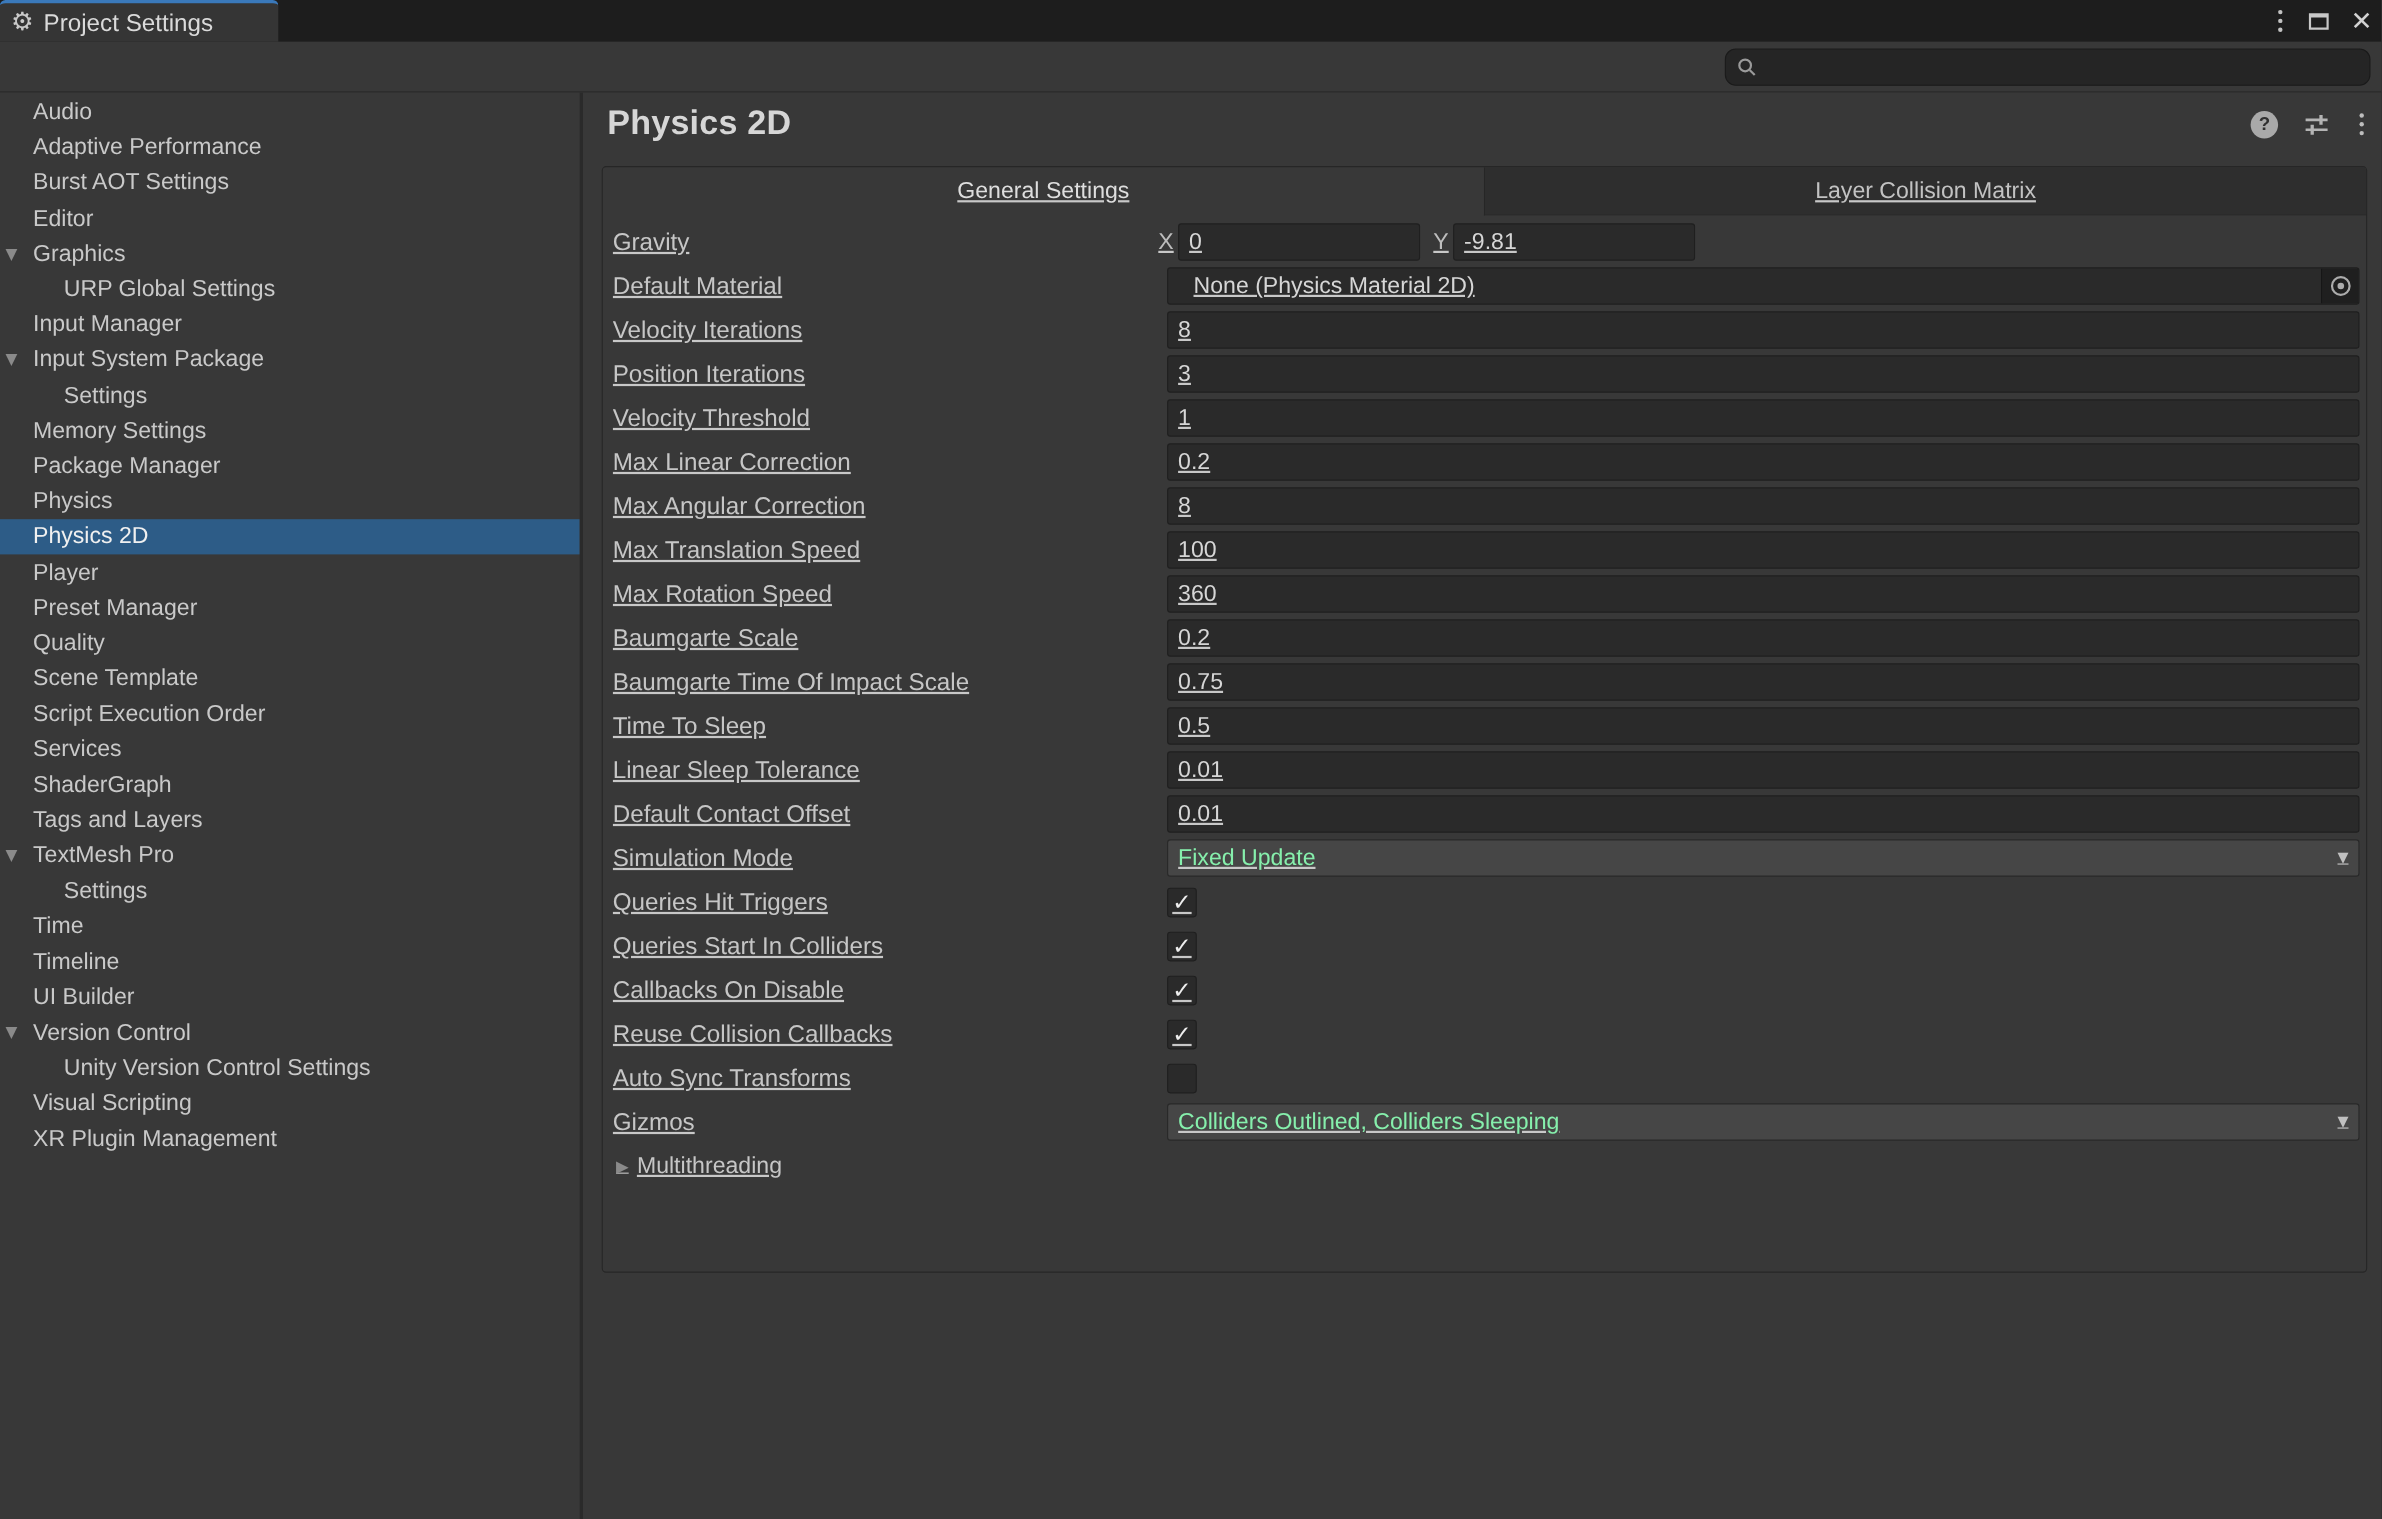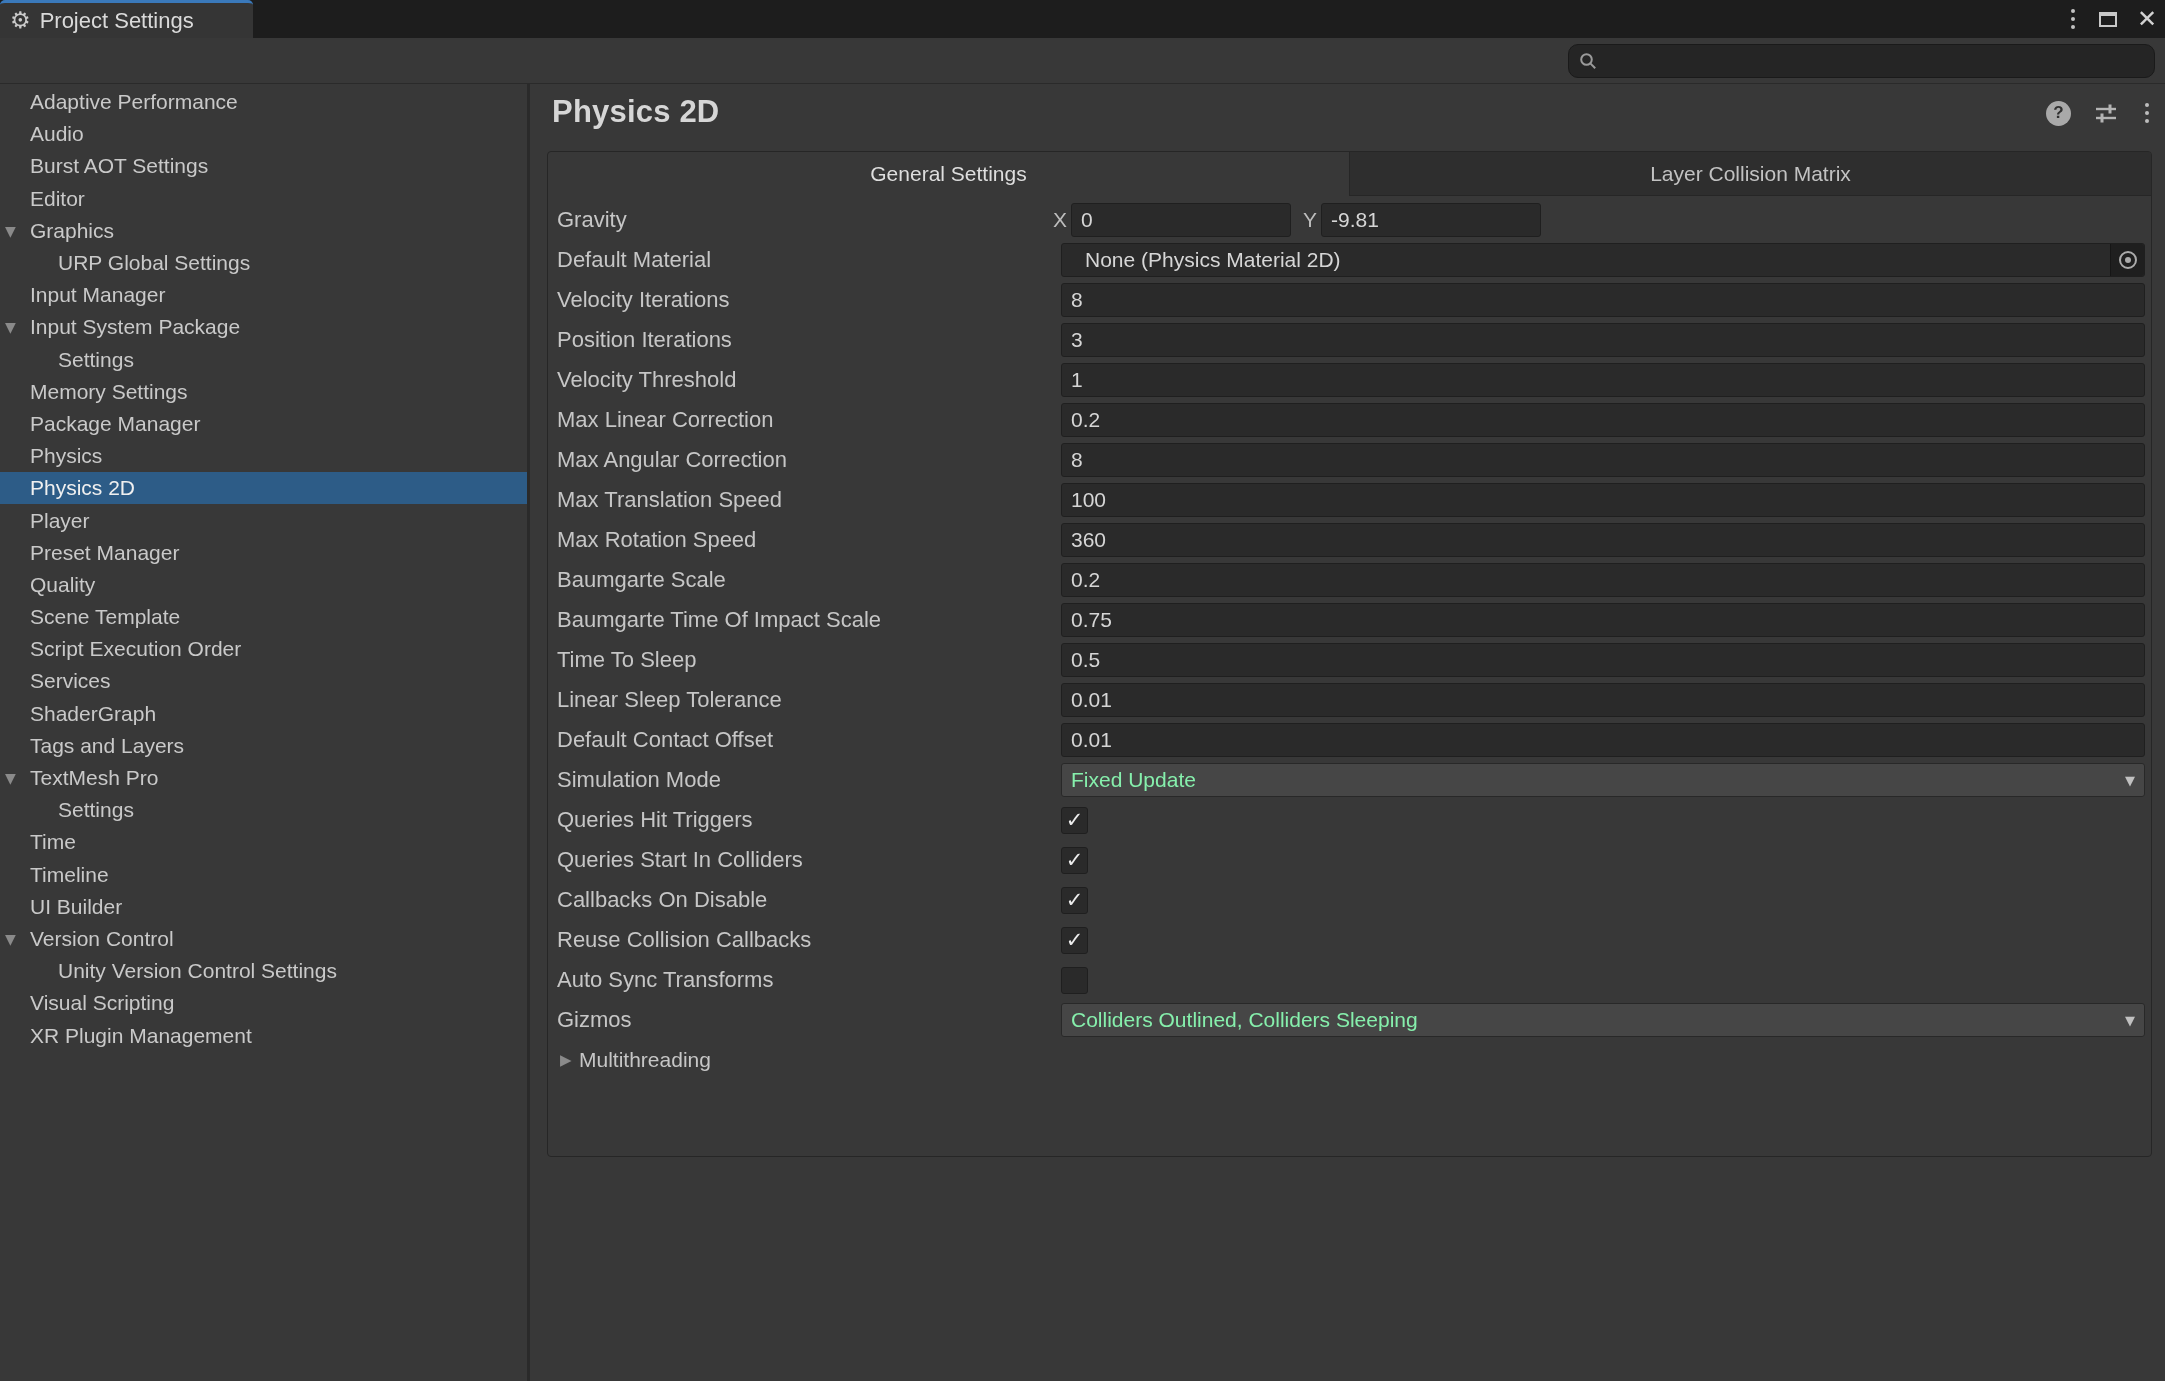--- a/index.html
+++ b/index.html
@@ -43,21 +43,21 @@
   .main{flex:1; position:relative; min-width:0;}
   .panel-header{padding:10px 0 0 22px;}
   .panel-header h1{font-size:31px; font-weight:bold; color:#d6d6d6; letter-spacing:.2px;}
   .header-icons{position:absolute; top:16px; right:12px; display:flex; align-items:center; gap:22px;}
   .help-circle{width:25px; height:25px; border-radius:50%; background:#a9a9a9; color:#303030;
     font-size:17px; font-weight:bold; display:flex; align-items:center; justify-content:center;}
   .kebab.dark i{background:#bdbdbd;}
 
   
   .content-box{position:absolute; left:17px; top:67px; width:1605px; height:1006px;
-    border:1px solid var(--border); border-radius:4px; background:var(--window-bg);}
+    border:1px solid var(--border); border-radius:4px; background:var(--window-bg);text-decoration:underline;}
   .tabs{height:44px; display:flex;}
   .tab{flex:1; display:flex; align-items:center; justify-content:center; font-size:21px; color:#c2c2c2;}
   .tab.inactive{background:#2e2e2e; border-bottom:1px solid var(--border); border-left:1px solid var(--border); border-radius:0 3px 0 0;}
   .tab.active{color:#dedede;}
 
   .rows{padding:4px 6px 0 9px;}
   .row{height:40px; display:flex; align-items:center;}
   .row-label{width:496px; flex:none; font-size:22px; color:#c6c6c6; white-space:nowrap; overflow:hidden;}
   .row-value{flex:1; display:flex; align-items:center; min-width:0;}
 
@@ -114,24 +114,24 @@
         <circle cx="7.5" cy="7.5" r="5.3" fill="none" stroke="#9a9a9a" stroke-width="2"></circle>
         <line x1="11.6" y1="11.6" x2="16.2" y2="16.2" stroke="#9a9a9a" stroke-width="2"></line>
       </svg>
       <input type="text" placeholder="" style="">
     </div>
   </div>
 
   <div class="body">
     <div class="sidebar">
         <div class="side-item lvl1">
+          <span class="side-label">Audio</span>
+        </div>
+        <div class="side-item lvl1">
           <span class="side-label">Adaptive Performance</span>
-        </div>
-        <div class="side-item lvl1">
-          <span class="side-label">Audio</span>
         </div>
         <div class="side-item lvl1">
           <span class="side-label">Burst AOT Settings</span>
         </div>
         <div class="side-item lvl1">
           <span class="side-label">Editor</span>
         </div>
         <div class="side-item lvl1">
           <span class="tri">▼</span>
           <span class="side-label">Graphics</span>

